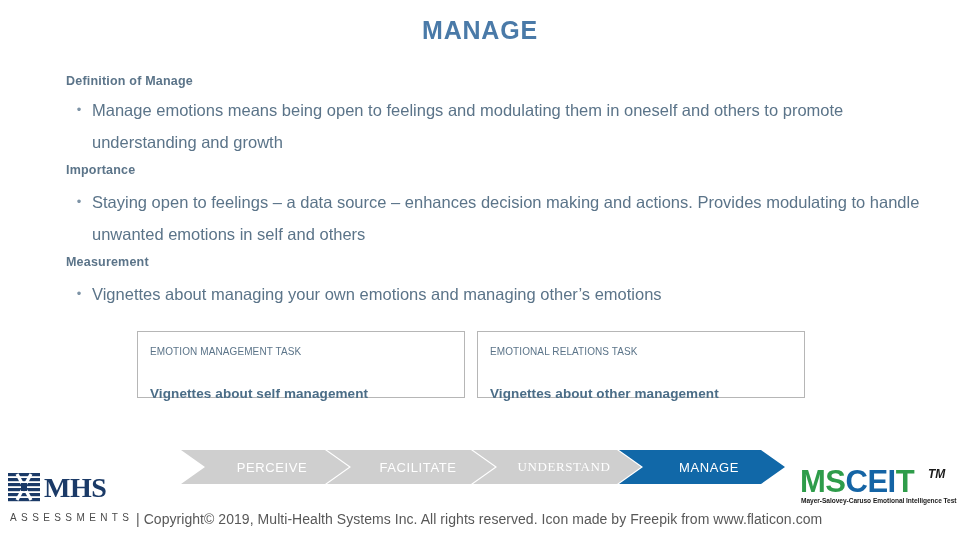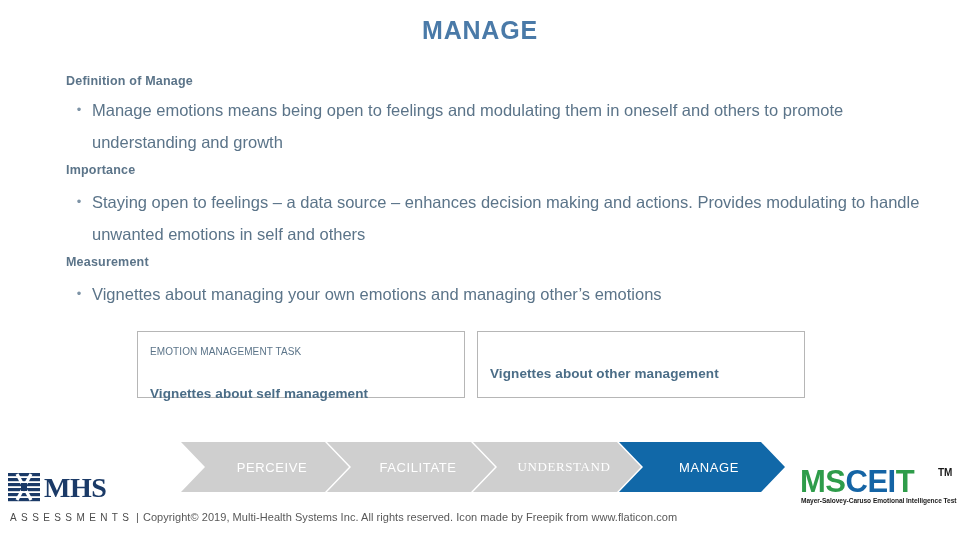--- a/index.html
+++ b/index.html
@@ -97,22 +97,22 @@
   
   #process-bar {
     position: absolute;
     left: 181px;
     top: 442px;
     width: 604px;
     height: 50px;
   }
   .chevron {
     position: absolute;
-    top: 0;
-    height: 50px;
+    top: 8px;
+    height: 34px;
     display: flex;
     align-items: center;
     justify-content: center;
     clip-path: polygon(0 0, calc(100% - 24px) 0, 100% 50%, calc(100% - 24px) 100%, 0 100%, 24px 50%);
     -webkit-clip-path: polygon(0 0, calc(100% - 24px) 0, 100% 50%, calc(100% - 24px) 100%, 0 100%, 24px 50%);
   }
   .chevron .label {
     font-size: 13px;
     color: #ffffff;
     letter-spacing: 0.6px;
@@ -162,21 +162,21 @@
     letter-spacing: 4.4px;
     color: #4a4a4a;
     white-space: nowrap;
   }
 
   
   #copyright {
     position: absolute;
     left: 136px;
     top: 511px;
-    font-size: 11px;
+    font-size: 14px;
     color: #585858;
     white-space: nowrap;
     letter-spacing: 0.05px;
   }
   #copyright .pipe { color: #585858; margin-right: 4px; }
 
   
   #msceit-logo {
     position: absolute;
     left: 800px;
@@ -192,25 +192,26 @@
     font-size: 31px;
     font-weight: bold;
     letter-spacing: -0.5px;
     line-height: 32px;
     white-space: nowrap;
   }
   #msceit-word .g { color: #2e9c4a; }
   #msceit-word .b { color: #1464a5; }
   #msceit-tm {
     position: absolute;
-    left: 138px;
+    left: 128px;
     top: 1px;
-    font-size: 10px;
+    font-size: 12px;
     font-weight: bold;
     color: #1a1a1a;
+    font-style: italic;
   }
   #msceit-tag {
     position: absolute;
     left: 1px;
     top: 31px;
     font-size: 6.6px;
     font-weight: bold;
     color: #1b1b1b;
     white-space: nowrap;
     letter-spacing: -0.05px;
@@ -237,20 +238,21 @@
 <div class="bullet-row" id="meas-bullet">
   <span class="bullet-dot">•</span>
   <span class="bullet-text">Vignettes about managing your own emotions and managing other’s emotions</span>
 </div>
 
 <div class="task-box" id="box-emotion-management">
   <div class="task-title">EMOTION MANAGEMENT TASK</div>
   <div class="task-sub">Vignettes about self management</div>
 </div>
 <div class="task-box" id="box-emotional-relations">
+  <div class="task-title">EMOTIONAL RELATIONS TASK</div>
   <div class="task-sub">Vignettes about other management</div>
 </div>
 
 <div id="process-bar">
   <div class="chevron chev-grey" id="chev-0" style="background: rgb(207, 207, 207);">
     <span class="label">PERCEIVE</span>
   </div>
   <div class="chevron chev-grey" id="chev-1" style="background: rgb(207, 207, 207);">
     <span class="label">FACILITATE</span>
   </div>

